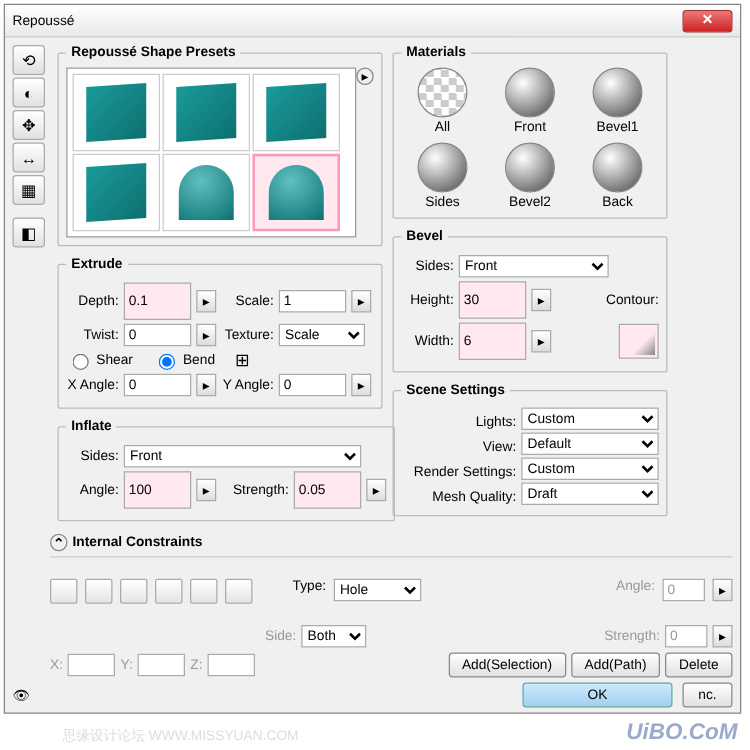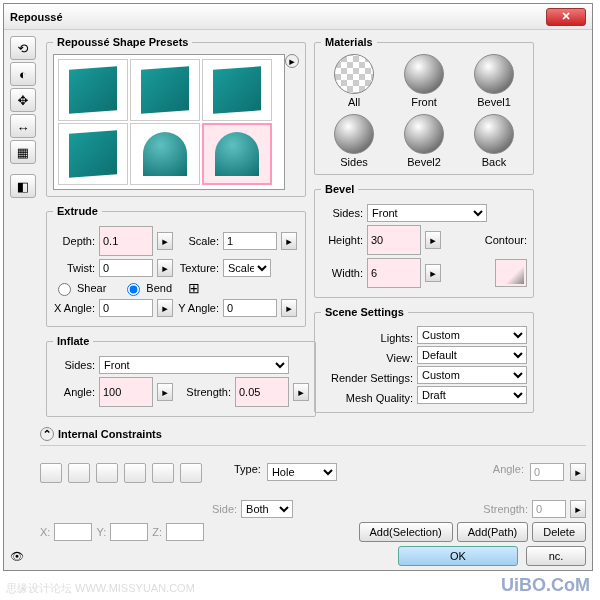--- a/index.html
+++ b/index.html
@@ -1,19 +1,19 @@
 <!DOCTYPE html>
 <html><head>
 <meta charset="utf-8">
 <style>
 * { box-sizing: border-box; font-family: Tahoma, sans-serif; font-size: 11px; }
 body { margin: 0; background: #fff; width: 600px; height: 600px; }
 .window { width: 590px; margin: 3px; border: 1px solid #888; background: #f0f0f0; }
 .titlebar { background: linear-gradient(#fff,#e8e8e8); height: 26px; display: flex; align-items: center; padding: 0 6px; border-bottom: 1px solid #ccc; }
-.titlebar .title { flex: 1; font-weight: bold; }
+.titlebar .title { flex: 1; }
 .close-btn { width: 40px; height: 18px; background: linear-gradient(#e77,#c22); border: 1px solid #933; border-radius: 3px; color: #fff; text-align: center; line-height: 14px; font-weight: bold; }
 .body { display: flex; padding: 6px; gap: 6px; }
 .toolcol { width: 30px; display: flex; flex-direction: column; gap: 2px; }
 .toolbtn { width: 26px; height: 24px; border: 1px solid #aaa; background: linear-gradient(#fff,#e0e0e0); border-radius: 3px; display: flex; align-items: center; justify-content: center; font-size: 13px; }
 .main { flex: 1; display: flex; gap: 8px; }
 .leftcol { width: 260px; display: flex; flex-direction: column; gap: 8px; }
 .rightcol { width: 220px; display: flex; flex-direction: column; gap: 8px; }
 fieldset { border: 1px solid #bbb; border-radius: 2px; padding: 6px; margin: 0; }
 legend { padding: 0 4px; font-weight: bold; }
 .presets-grid { display: grid; grid-template-columns: repeat(3, 70px); gap: 2px; border: 1px solid #999; padding: 4px; background: #fff; }
@@ -41,22 +41,22 @@
 .contour-box::after { content: ''; position: absolute; inset: 2px; background: linear-gradient(135deg, transparent 60%, #888); }
 .constraints { margin: 4px 6px 0 36px; }
 .constraints-head { display: flex; align-items: center; gap: 4px; font-weight: bold; margin-bottom: 4px; }
 .expand { width: 14px; height: 14px; border: 1px solid #888; border-radius: 50%; display: flex; align-items: center; justify-content: center; }
 .ic-toolbar { display: flex; gap: 6px; margin: 17px 0; }
 .ic-btn { width: 22px; height: 20px; border: 1px solid #aaa; background: linear-gradient(#fff,#e5e5e5); border-radius: 2px; }
 .ic-grid { display: flex; align-items: center; gap: 4px; flex-wrap: wrap; }
 .btn { height: 20px; padding: 0 10px; border: 1px solid #888; background: linear-gradient(#fff,#e0e0e0); border-radius: 3px; }
 .btn.ok { width: 120px; background: linear-gradient(#d0e8ff,#a0d0f0); border: 1px solid #5a9; }
 .footer { display: flex; align-items: center; padding: 4px 6px; gap: 8px; }
-.watermark-l { color: #ddd; font-size: 11px; }
-.watermark-r { color: #9ac; font-size: 18px; font-weight: bold; }
+.watermark-l { color: #ddd; font-size: 11px; margin-left: 44px; }
+.watermark-r { color: #9ac; font-size: 18px; font-weight: bold; font-style: italic; }
 .disabled { color: #999; }
 </style>
 </head>
 <body>
 
 <div class="window">
   <div class="titlebar">
     <span class="title">Repoussé</span>
     <div class="close-btn">✕</div>
   </div>
@@ -105,21 +105,21 @@
             <div class="stepbtn">▸</div>
             <span class="lbl">Scale:</span>
             <input type="text" class="plain" value="1" style="">
             <div class="stepbtn">▸</div>
           </div>
           <div class="row">
             <span class="lbl">Twist:</span>
             <input type="text" class="plain" value="0" style="">
             <div class="stepbtn">▸</div>
             <span class="lbl">Texture:</span>
-            <select style="width:48px"><option>Scale</option></select>
+            <select style="width:69px"><option>Scale</option></select>
           </div>
           <div class="row">
             <label class="radio">
                 <input type="radio" name="sb" style="">
                 <span>Shear</span>
               </label>
             <label class="radio">
                 <input type="radio" name="sb" checked="" style="">
                 <span>Bend</span>
               </label>
@@ -268,17 +268,17 @@
       <button class="btn">Add(Selection)</button>
       <button class="btn">Add(Path)</button>
       <button class="btn">Delete</button>
     </div>
   </div>
 
   <div class="footer">
     <span>👁</span>
     <span style="flex:1"></span>
     <button class="btn ok">OK</button>
-    <button class="btn" style="width:60px">nc.</button>
+    <button class="btn" style="width:40px">nc.</button>
   </div>
 </div>
 <div style="position:absolute;bottom:4px;left:6px" class="watermark-l">思缘设计论坛  WWW.MISSYUAN.COM</div>
 <div style="position:absolute;bottom:4px;right:10px" class="watermark-r">UiBO.CoM</div>
 
 </body></html>

